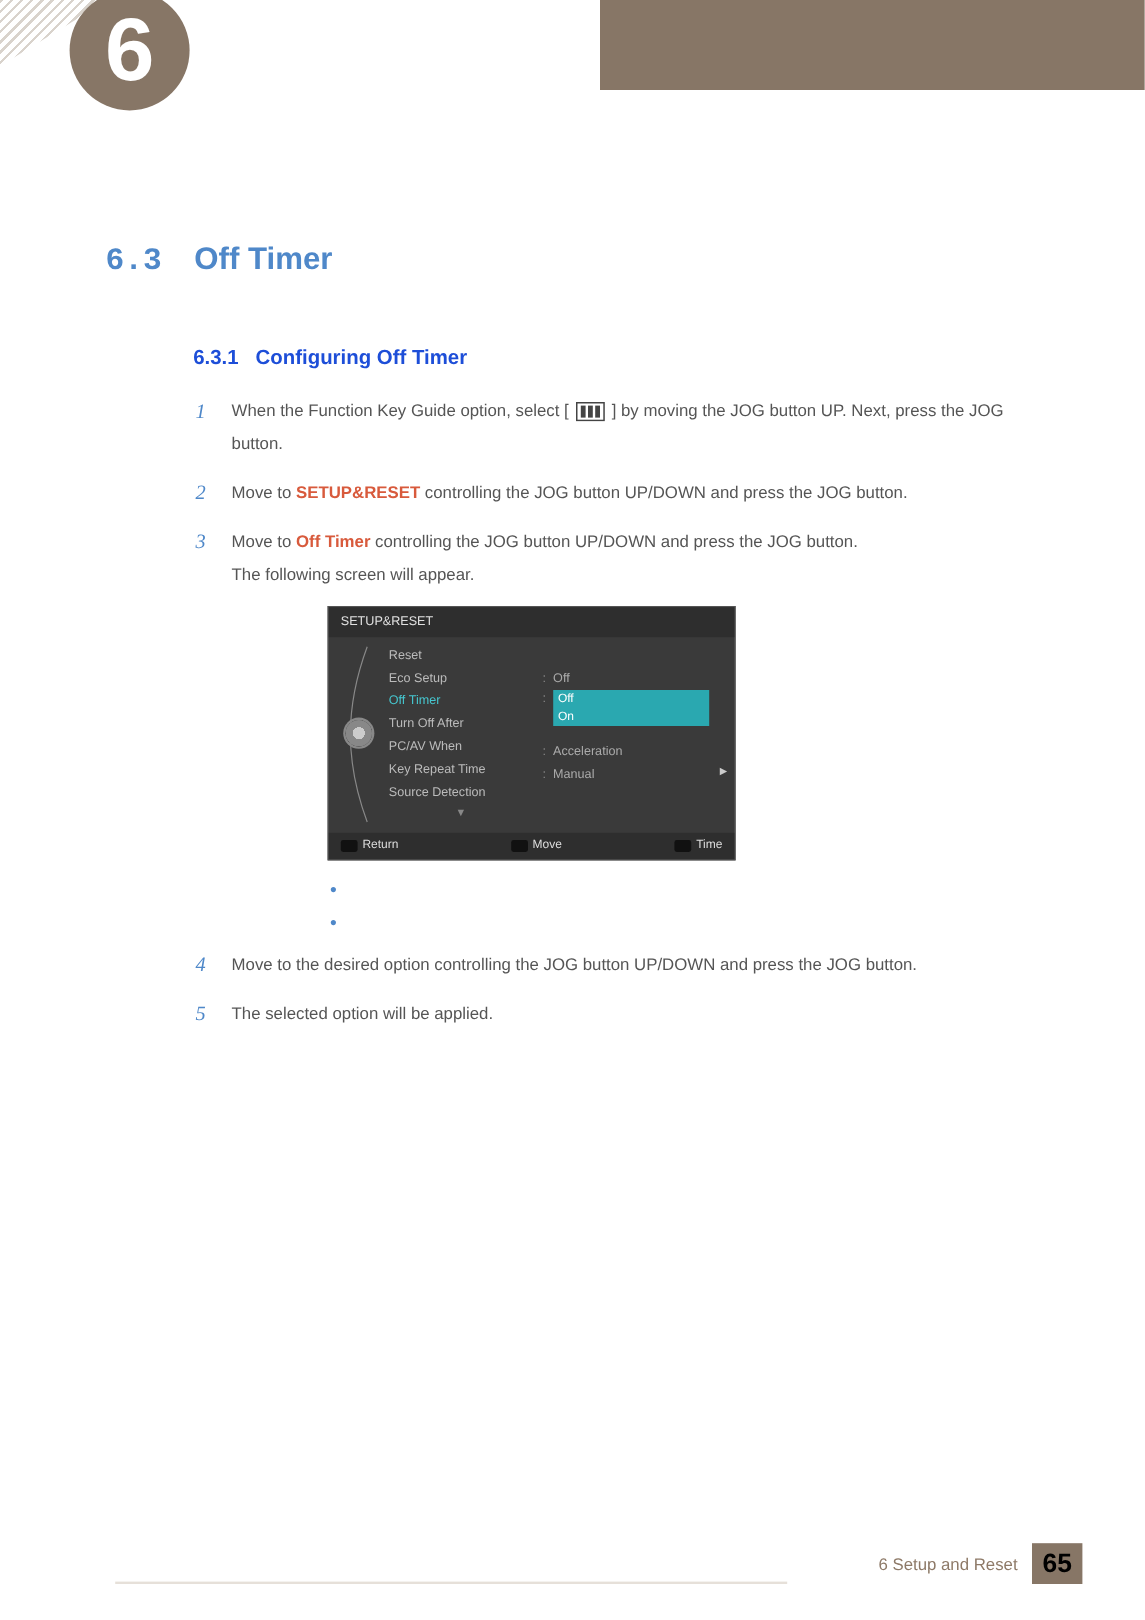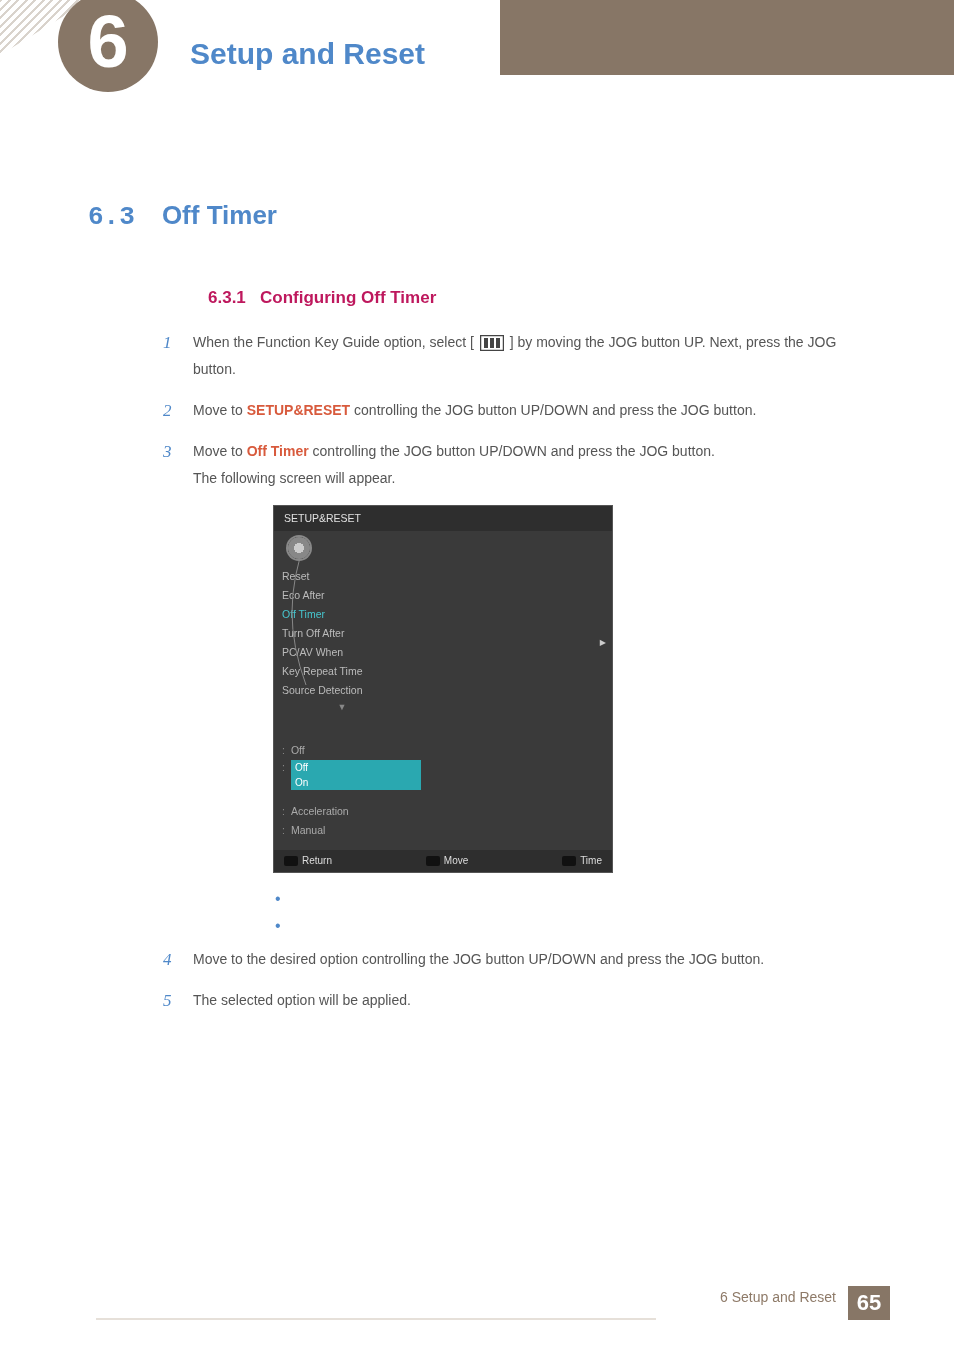--- a/index.html
+++ b/index.html
@@ -70,22 +70,22 @@
     color: #4f88c9;
     font-size: 26px;
     font-weight: bold;
   }
   .intro {
     margin-top: 40px;
     margin-left: 75px;
   }
   .subsec {
     margin-top: 45px;
-    margin-left: 120px;
-    color: #be185d;
+    margin-left: 73px;
+    color: #1d4ed8;
     font-size: 17px;
     font-weight: bold;
   }
   .steps {
     margin-top: 18px;
     margin-left: 75px;
   }
   .step {
     display: flex;
     gap: 14px;
@@ -120,21 +120,20 @@
   .osd-title {
     background: #2e2e2e;
     color: #e0e0e0;
     padding: 4px 10px;
     font-size: 10.5px;
   }
   .osd-body {
     display: flex;
     padding: 6px 8px 10px 8px;
     gap: 8px;
-    flex-direction: column;
   }
   .osd-icon-col {
     width: 34px;
     display: flex;
     align-items: center;
     justify-content: center;
     position: relative;
   }
   .gear {
     width: 22px; height: 22px;
@@ -187,30 +186,30 @@
     position:relative;
   }
   
   .bullets { margin-left: 112px; margin-top: 6px; margin-bottom: 10px; }
   .bullet { display: flex; gap: 14px; margin-bottom: 8px; }
   .dot { color: #4f88c9; font-size: 16px; line-height: 1.2; }
   
   .page-footer {
     position: absolute;
     bottom: 30px;
-    right: 64px;
-    display: flex;
-    align-items: flex-start;
+    right: 52px;
+    display: flex;
+    align-items: center;
     gap: 12px;
     color: #8e7a68;
     font-size: 14px;
   }
   .page-num {
     background: #877666;
-    color: #ffffff;
+    color: #000000;
     font-size: 22px;
     font-weight: bold;
     width: 42px; height: 34px;
     display: flex; align-items: center; justify-content: center;
   }
   .left-rule {
     position: absolute;
     left: 96px;
     bottom: 30px;
     width: 560px;
@@ -224,21 +223,20 @@
     pointer-events:none;
   }
 </style>
 </head>
 <body>
 
 <div class="banner">
   <div class="banner-left"></div>
   <div class="hatch"></div>
   <div class="chapter-badge">6</div>
-  <div class="chapter-title">Setup and Reset</div>
 </div>
 
 <div class="content">
 
   <div>
     <span class="sec-num">6.3</span>
     <span class="sec-title">Off Timer</span>
   </div>
 
 
@@ -285,21 +283,21 @@
         <div class="osd-title">SETUP&amp;RESET</div>
         <div class="osd-body" style="position:relative;">
           <svg class="curve" viewBox="0 0 30 150">
             <path d="M18 2 Q4 40 4 75 Q4 110 18 148" stroke="#888" stroke-width="1" fill="none"></path>
           </svg>
           <div class="osd-icon-col">
             <div class="gear"></div>
           </div>
           <div class="osd-labels">
             <div class="osd-row">Reset</div>
-            <div class="osd-row">Eco After</div>
+            <div class="osd-row">Eco Setup</div>
             <div class="osd-row sel">Off Timer</div>
             <div class="osd-row">Turn Off After</div>
             <div class="osd-row">PC/AV When</div>
             <div class="osd-row">Key Repeat Time</div>
             <div class="osd-row">Source Detection</div>
             <div class="osd-arrow-down">▼</div>
           </div>
           <div class="osd-values">
             <div class="osd-row"></div>
             <div class="osd-row"><span class="colon">:</span><span class="val-off">Off</span></div>

